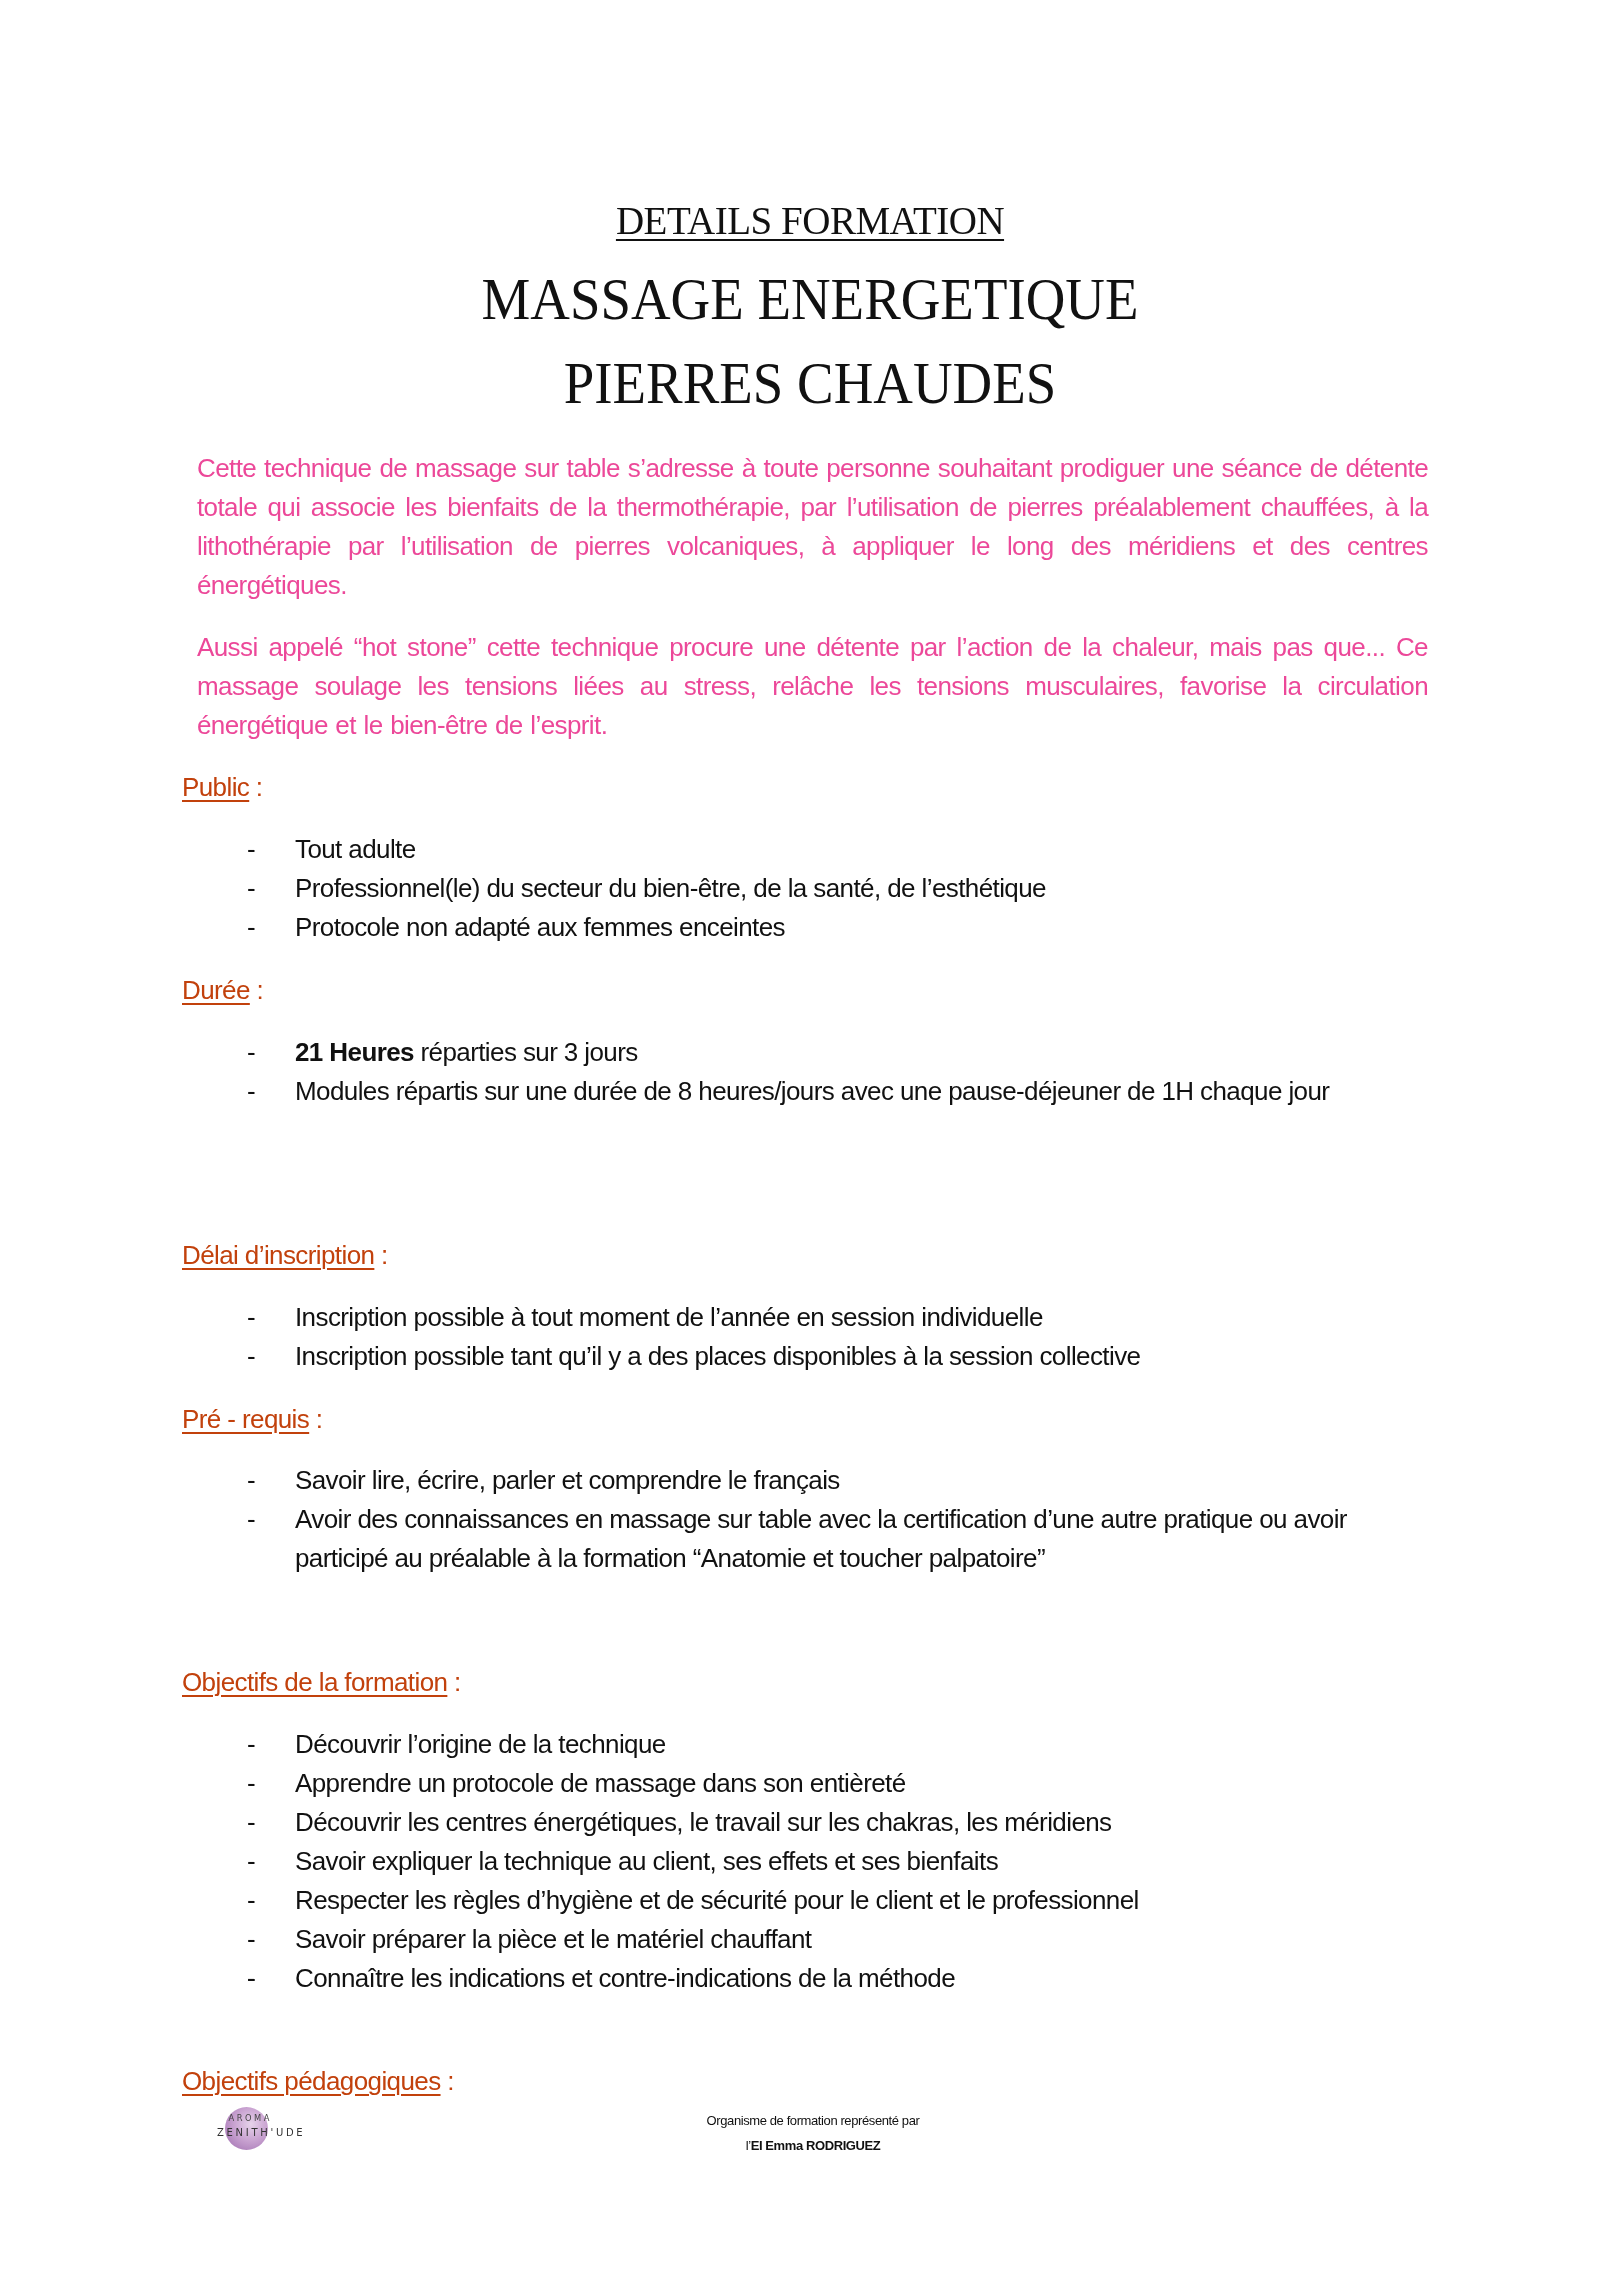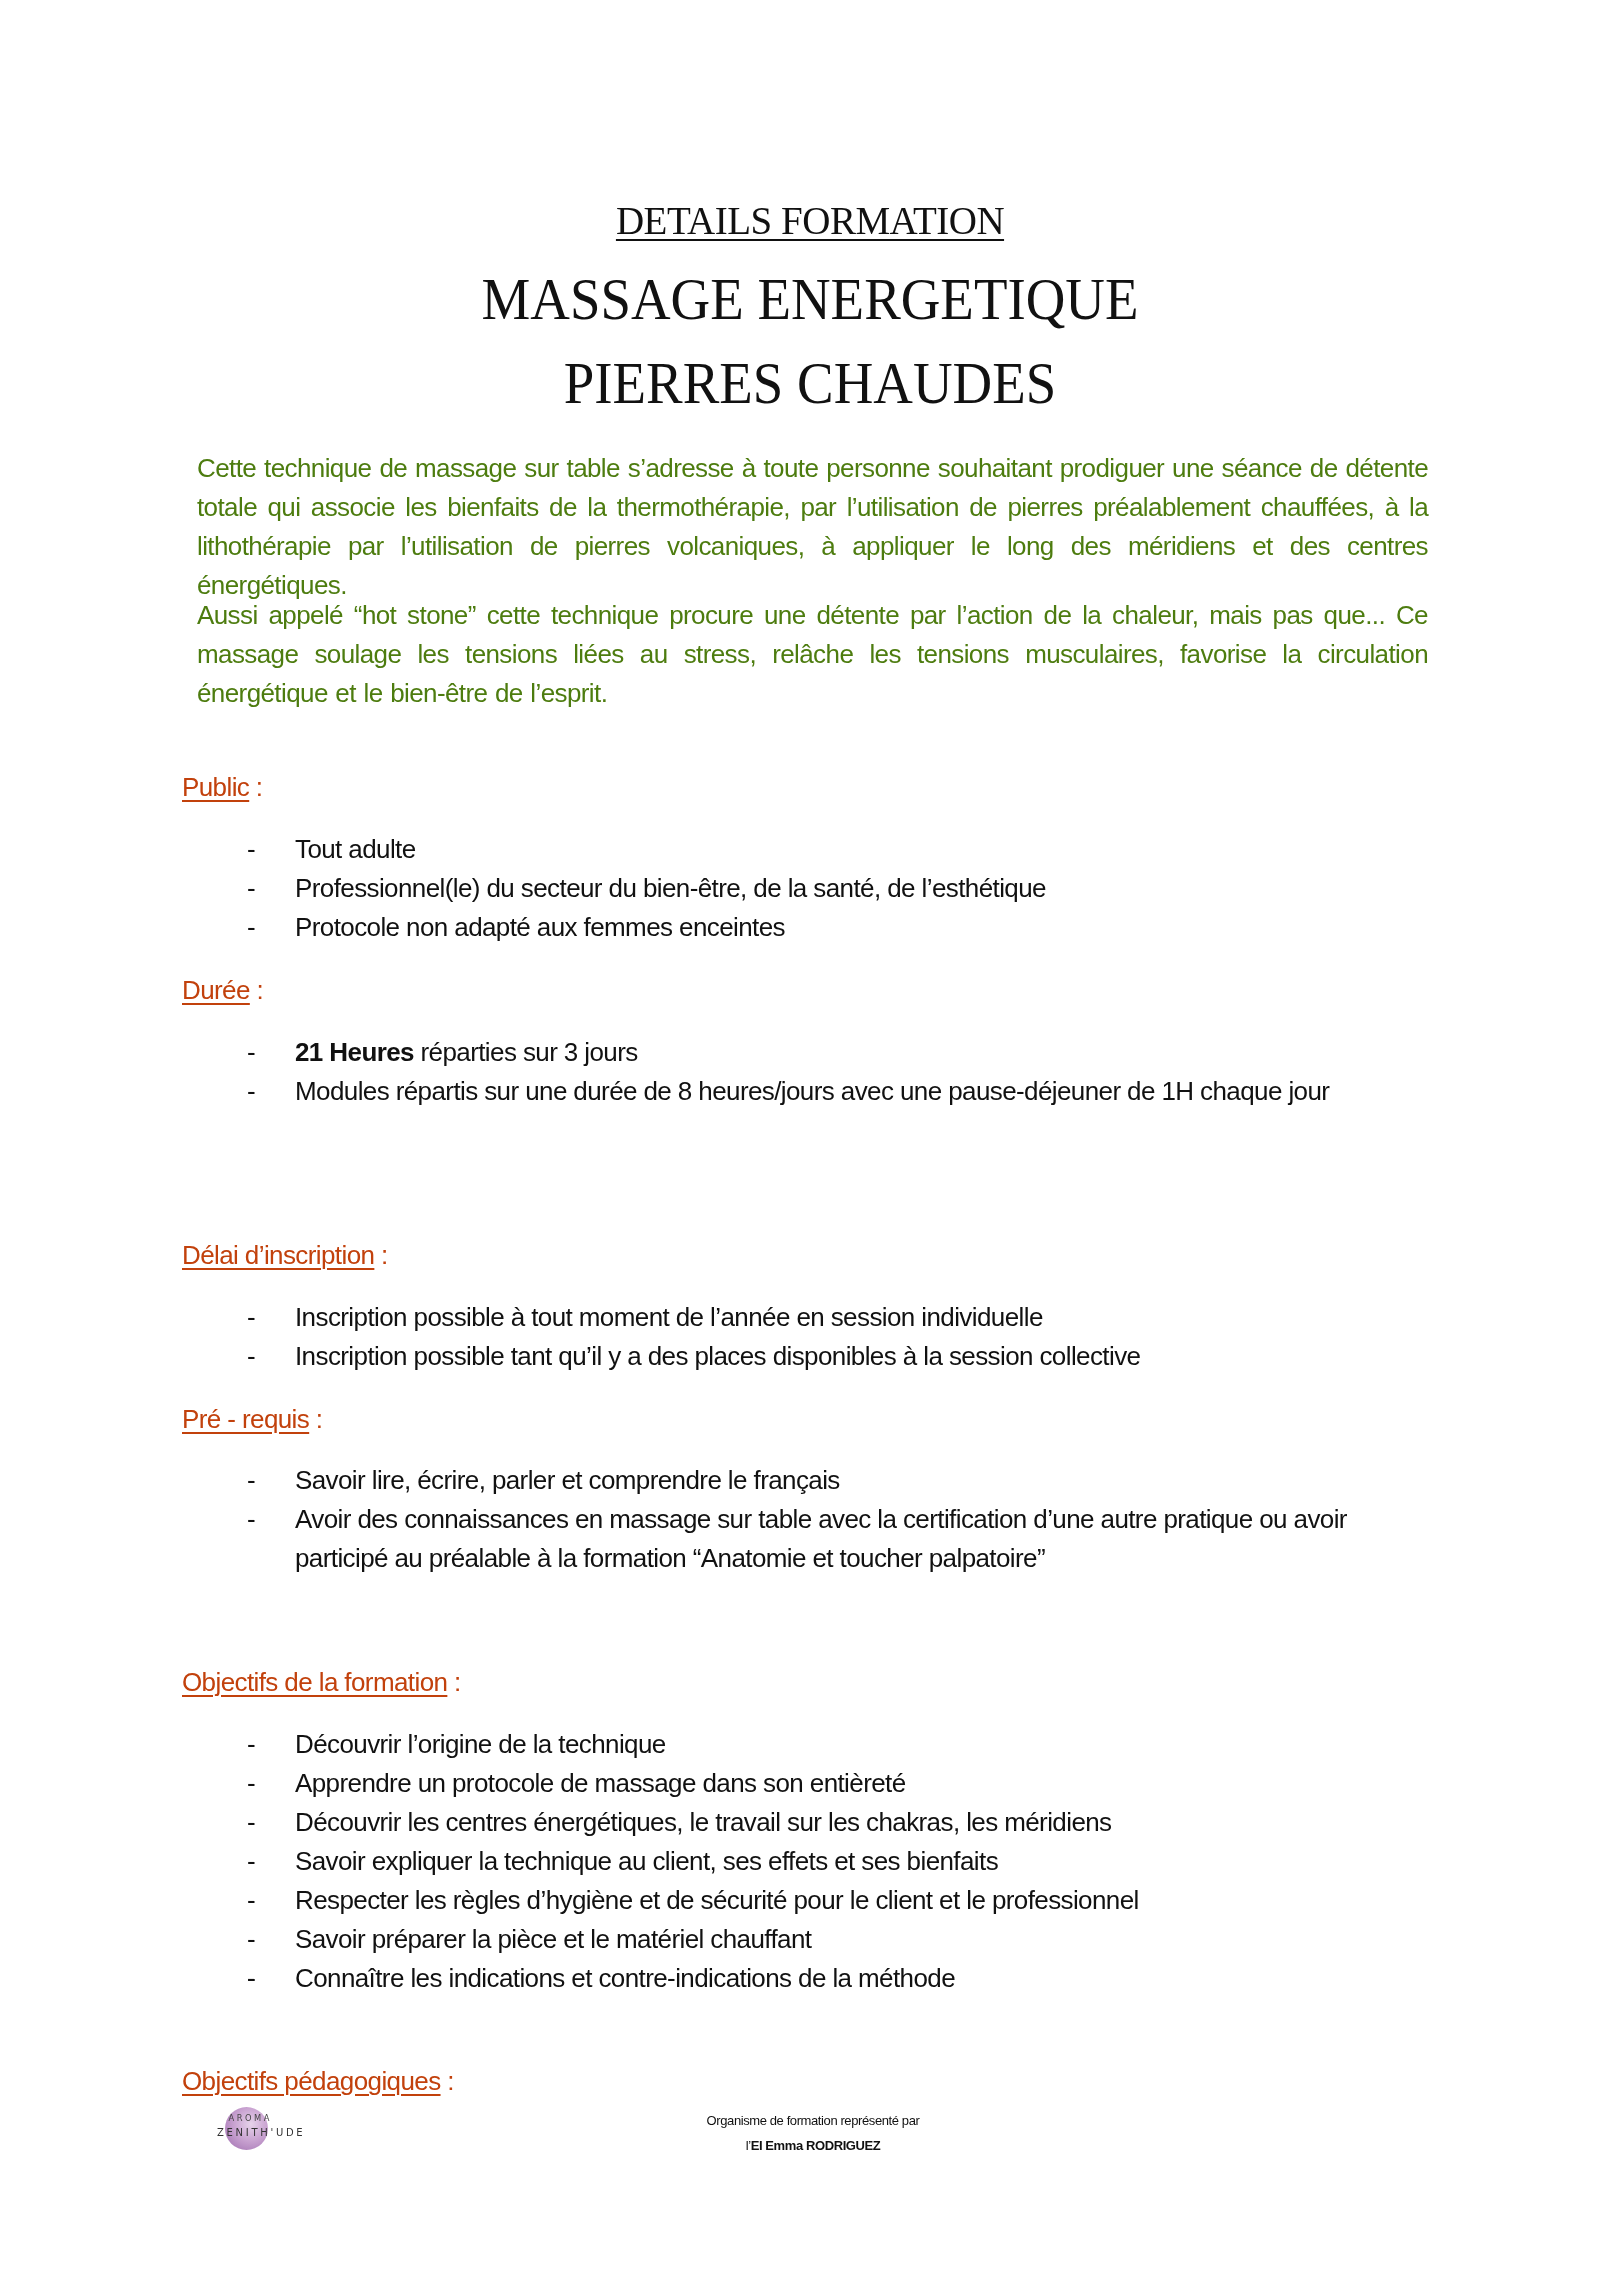--- a/index.html
+++ b/index.html
@@ -9,21 +9,21 @@
   .page { position: absolute; left: 0; top: 0; width: 1620px; height: 2293px; background: #fff; padding-left: 6px; }
 
   .title-block { position: absolute; left: 0; width: 1620px; text-align: center;
     font-family: "Liberation Serif", "DejaVu Serif", serif; color: #111; }
   .t-sub { top: 196px; font-size: 39px; line-height: 49px; letter-spacing: -0.5px; }
   .t-sub span { text-decoration: underline; text-decoration-thickness: 2px; text-underline-offset: 4.9px; }
   .t-main1 { top: 265px; font-size: 59px; line-height: 69px; transform: scaleX(0.93); }
   .t-main2 { top: 349px; font-size: 59px; line-height: 69px; transform: scaleX(0.93); }
 
   .body-col { position: absolute; left: 197px; width: 1231px;
-    font-family: "Liberation Sans", "DejaVu Sans", sans-serif; font-size: 26px; line-height: 39px; color: #4d7c0f; }
+    font-family: "Liberation Sans", "DejaVu Sans", sans-serif; font-size: 26px; line-height: 39px; color: #ec4899; }
   .para { text-align: justify; text-align-last: left; letter-spacing: -0.6px; word-spacing: 1px; }
 
   .heading { position: absolute; left: 182px; font-family: "Liberation Sans", sans-serif;
     font-size: 26px; line-height: 39px; letter-spacing: -0.6px; color: #c2410c; }
   .heading .u { text-decoration: underline; text-decoration-thickness: 2px; text-underline-offset: 3.9px; }
 
   .list { position: absolute; left: 197px; width: 1231px; font-family: "Liberation Sans", sans-serif;
     font-size: 26px; line-height: 39px; letter-spacing: -0.6px; color: #111; list-style: none; }
   .list li { position: relative; padding-left: 98px; }
   .list li .dash { position: absolute; left: 50px; top: 0; }
@@ -46,21 +46,21 @@
 
   <div class="title-block t-sub">
     <span>DETAILS FORMATION</span>
   </div>
   <div class="title-block t-main1">MASSAGE ENERGETIQUE</div>
   <div class="title-block t-main2">PIERRES CHAUDES</div>
 
   <div class="body-col" style="top:449px;">
     <p class="para">Cette technique de massage sur table s’adresse à toute personne souhaitant prodiguer une séance de détente totale qui associe les bienfaits de la thermothérapie, par l’utilisation de pierres préalablement chauffées, à la lithothérapie par l’utilisation de pierres volcaniques, à appliquer le long des méridiens et des centres énergétiques.</p>
   </div>
-  <div class="body-col" style="top:596px;">
+  <div class="body-col" style="top:628px;">
     <p class="para">Aussi appelé “hot stone” cette technique procure une détente par l’action de la chaleur, mais pas que... Ce massage soulage les tensions liées au stress, relâche les tensions musculaires, favorise la circulation énergétique et le bien-être de l’esprit.</p>
   </div>
 
   <div class="heading" style="top:768px;">
     <span class="u">Public</span><span> :</span>
   </div>
   <ul class="list" style="top:830px;">
     <li><span class="dash">-</span><span>Tout adulte</span></li>
     <li><span class="dash">-</span><span>Professionnel(le) du secteur du bien-être, de la santé, de l’esthétique</span></li>
     <li><span class="dash">-</span><span>Protocole non adapté aux femmes enceintes</span></li>

